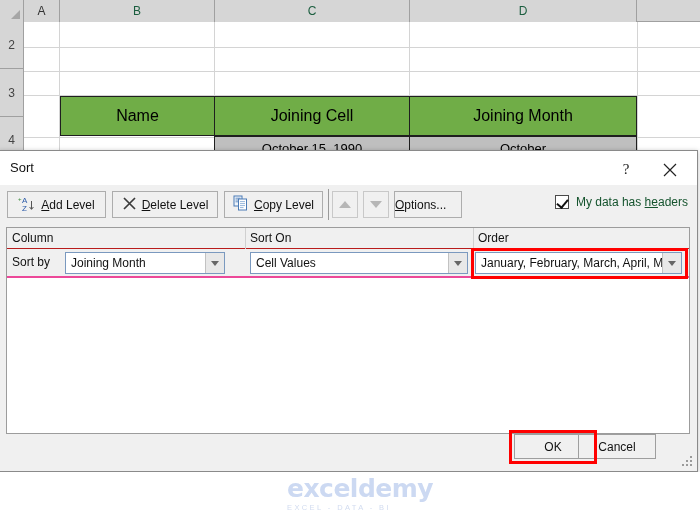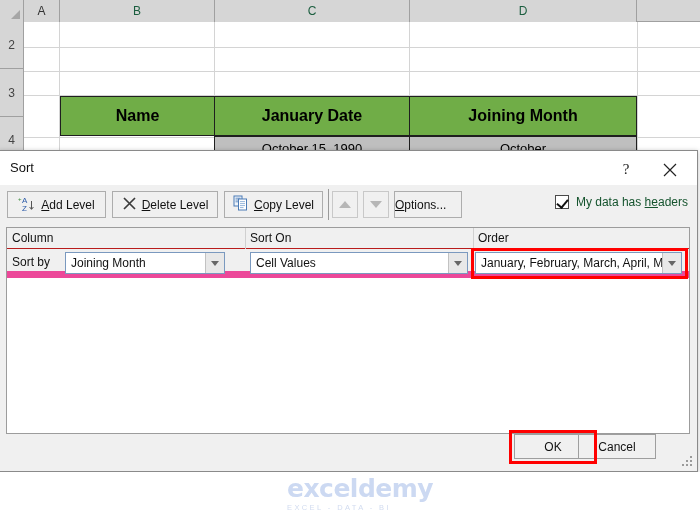--- a/index.html
+++ b/index.html
@@ -114,21 +114,21 @@
 
   .hdr-cell {
     position: absolute;
     top: 96px; height: 40px;
     background: #70AD47;
     border: 1.5px solid #1f1f1f;
     box-sizing: border-box;
     display: flex;
     align-items: center;
     justify-content: center;
-    font-weight: bold;
+    font-weight: normal;
     font-size: 16px;
     color: #000;
     font-family: "Liberation Sans", sans-serif;
   }
 
   .data-cell {
     position: absolute;
     top: 136px; height: 24px;
     border: 1px solid #1f1f1f;
     box-sizing: border-box;
@@ -299,21 +299,21 @@
     position: absolute;
     top: 0; width: 1px; height: 21px;
     background: #d0d0d0;
   }
 
   .crit-row {
     position: absolute;
     left: 0; top: 21px;
     width: 100%; height: 29px;
     background: #f0f0f0;
-    border-bottom: 7px solid #ec4899;
+    border-bottom: 2px solid #ec4899;
     box-sizing: border-box;
   }
   .sortby-lbl {
     position: absolute;
     left: 5px; top: 6px;
     font-size: 12px;
     color: #111;
     font-family: "Liberation Sans", sans-serif;
   }
 
@@ -424,21 +424,21 @@
   <div class="gridline-h" style="left:24px; top:71px;  width:676px;"></div>
   <div class="gridline-h" style="left:24px; top:95px;  width:676px;"></div>
   <div class="gridline-h" style="left:24px; top:137px; width:676px;"></div>
   <div class="gridline-v" style="left:59px;  top:22px; height:138px;"></div>
   <div class="gridline-v" style="left:214px; top:22px; height:138px;"></div>
   <div class="gridline-v" style="left:409px; top:22px; height:138px;"></div>
   <div class="gridline-v" style="left:637px; top:22px; height:138px;"></div>
 
 
   <div class="hdr-cell" style="left:60px;  width:155px;">Name</div>
-  <div class="hdr-cell" style="left:214px; width:196px;">January Date</div>
+  <div class="hdr-cell" style="left:214px; width:196px;">Joining Cell</div>
   <div class="hdr-cell" style="left:409px; width:228px;">Joining Month</div>
 
   <div class="data-cell white" style="left:60px;  width:155px;margin-top:14px;">Walson</div>
   <div class="data-cell grey" style="left:214px; width:196px;">October 15, 1990</div>
   <div class="data-cell grey" style="left:409px; width:228px;">October</div>
 
   <div class="row-head-strip">
     <div class="row-head" style="top:0px;  height:47px; line-height:47px;">2</div>
     <div class="row-head" style="top:47px; height:48px; line-height:48px;">3</div>
     <div class="row-head" style="top:95px; height:46px; line-height:46px;">4</div>

